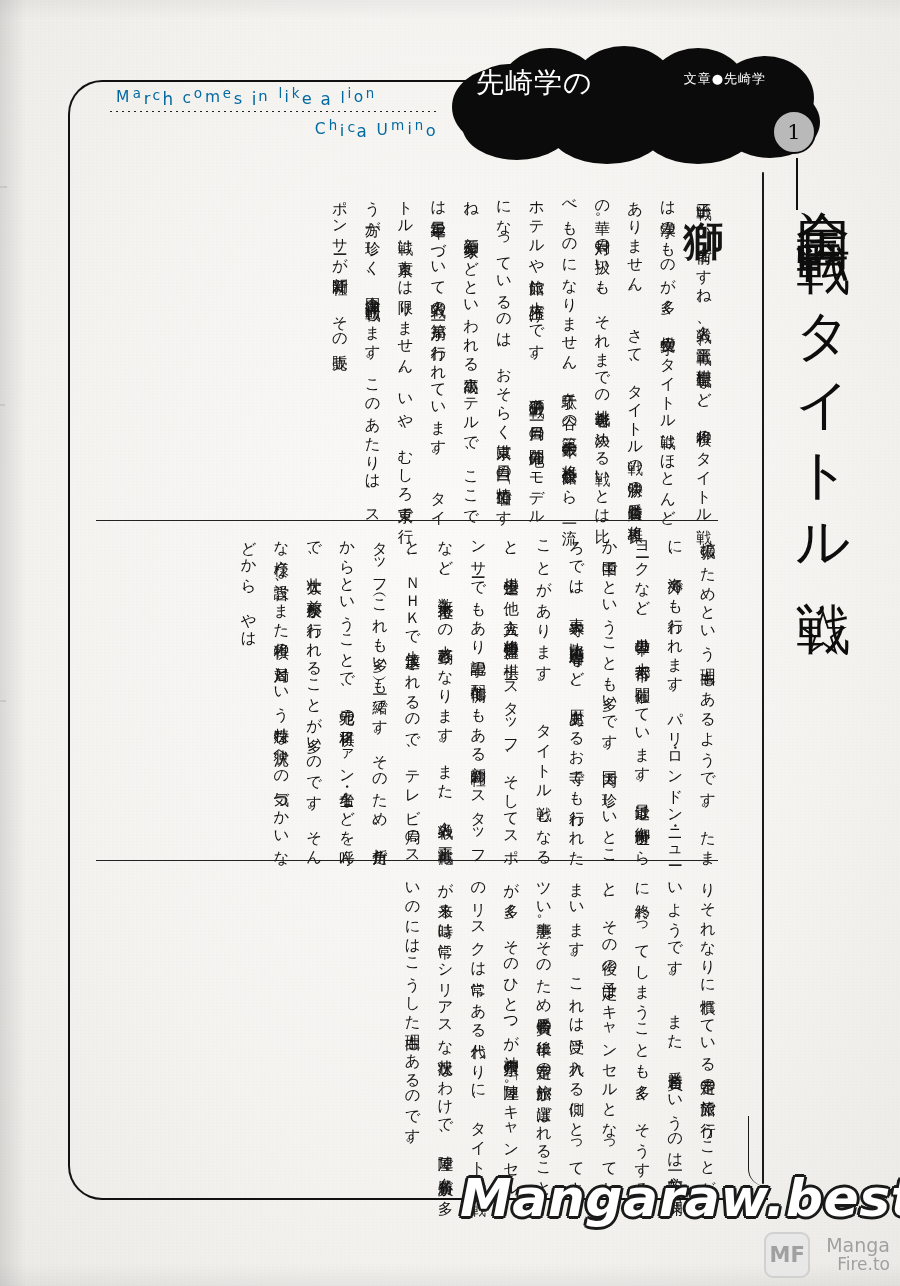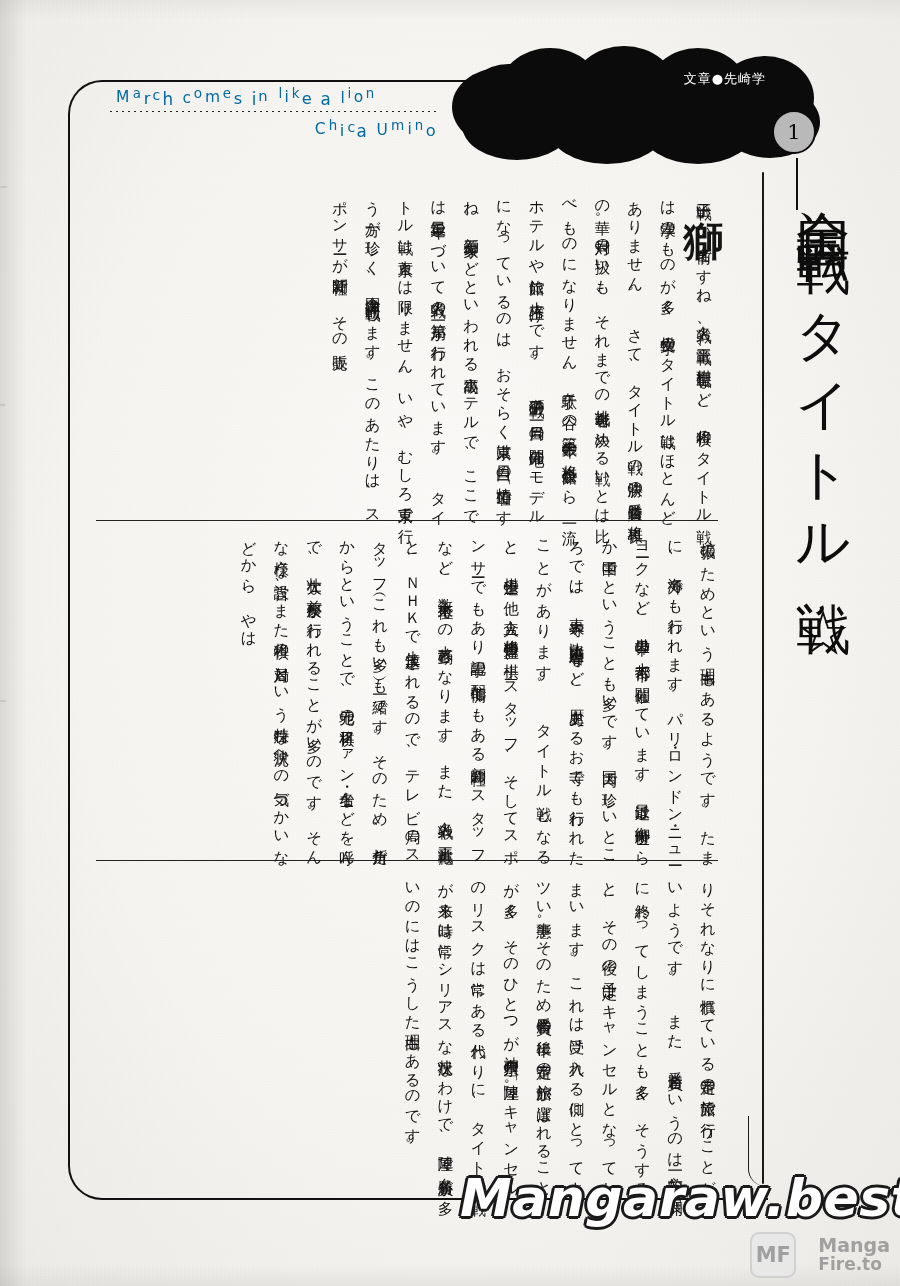--- a/index.html
+++ b/index.html
@@ -142,29 +142,29 @@
     font-size:52px;font-style:italic;font-weight:bold;
     color:#ffffff;
     text-shadow:
       -2px -2px 0 #1a1a1a, 2px -2px 0 #1a1a1a, -2px 2px 0 #1a1a1a, 2px 2px 0 #1a1a1a,
       0 3px 0 #1a1a1a, 3px 0 0 #1a1a1a, -3px 0 0 #1a1a1a, 0 -3px 0 #1a1a1a;
     letter-spacing:.5px;
     white-space:nowrap;
   }
   .wm-corner{
     position:absolute;right:10px;bottom:8px;
-    display:flex;align-items:center;gap:22px;opacity:.92;
+    display:flex;align-items:center;gap:16px;opacity:.92;
   }
   .wm-corner .mf{
     width:42px;height:42px;border-radius:9px;
     background:#e8e8e8;border:2px solid #cfcfcf;
     display:flex;align-items:center;justify-content:center;
     font-family:"DejaVu Sans", sans-serif;font-weight:bold;font-size:21px;color:#9a9a9a;
   }
-  .wm-corner .txt{line-height:1.05;font-family:"DejaVu Sans", sans-serif;font-weight:bold;}
+  .wm-corner .txt{line-height:1.05;font-family:"DejaVu Sans", sans-serif;font-weight:normal;text-align:right;}
   .wm-corner .txt .t1{font-size:19px;color:#9a9a9a;}
   .wm-corner .txt .t2{font-size:17px;color:#9a9a9a;}
 
   
   .edge-mark{position:absolute;background:#c9c7c3;}
   #em1{left:0;top:186px;width:7px;height:2px;}
   #em2{left:0;top:404px;width:5px;height:2px;}
   #em3{left:0;top:700px;width:6px;height:2px;}
 </style>
 </head>
@@ -194,20 +194,21 @@
   <div class="blob" style="left:120px;top:0px;  width:104px; height:86px;"></div>
   <div class="blob" style="left:196px;top:2px;  width:100px; height:86px;"></div>
   <div class="blob" style="left:264px;top:10px; width:98px;  height:84px;"></div>
   <div class="blob" style="left:10px; top:44px; width:110px; height:70px;"></div>
   <div class="blob" style="left:96px; top:44px; width:118px; height:74px;"></div>
   <div class="blob" style="left:188px;top:44px; width:116px; height:74px;"></div>
   <div class="blob" style="left:268px;top:40px; width:100px; height:72px;"></div>
   <div class="bubble-core"></div>
 
   <div class="bubble-title">
+    <div class="bt1">先崎学の</div>
   </div>
   <div class="byline">文章●先崎学</div>
   <div class="issue-circle">1</div>
   <div class="issue-tail"></div>
 </div>
 
 <div class="vtitle">全国転戦、タイトル戦☆</div>
 <div class="vtitle-rule"></div>
 
 <div class="rowblock" id="row1"><span class="dropcap">獅</span><span>子王戦」いい名前ですね。名人戦、竜王戦、棋聖戦など、将棋のタイトル戦は漢字のものが多く、横文字のタイトル戦はほとんどありません。　さて、タイトル戦の決勝の番勝負は将棋界の華。対局の扱いも、それまでの挑戦者を決める戦いとは比べものになりません。千駄ヶ谷の築三十数年の将棋会館から、一流ホテルや旅館に大格上げです。　獅子王戦の一局目の開催地のモデルになっているのは、おそらく東京は目白の「椿山荘」ですね。新御三家などといわれる高級ホテルで、ここでは最近二年つづいて名人戦の第一局が行われています。　タイトル戦は東京とは限りません。いや、むしろ東京で行う方が珍しく、全国津々浦々転戦します。このあたりは、スポンサーが新聞社で、その販売</span></div>

